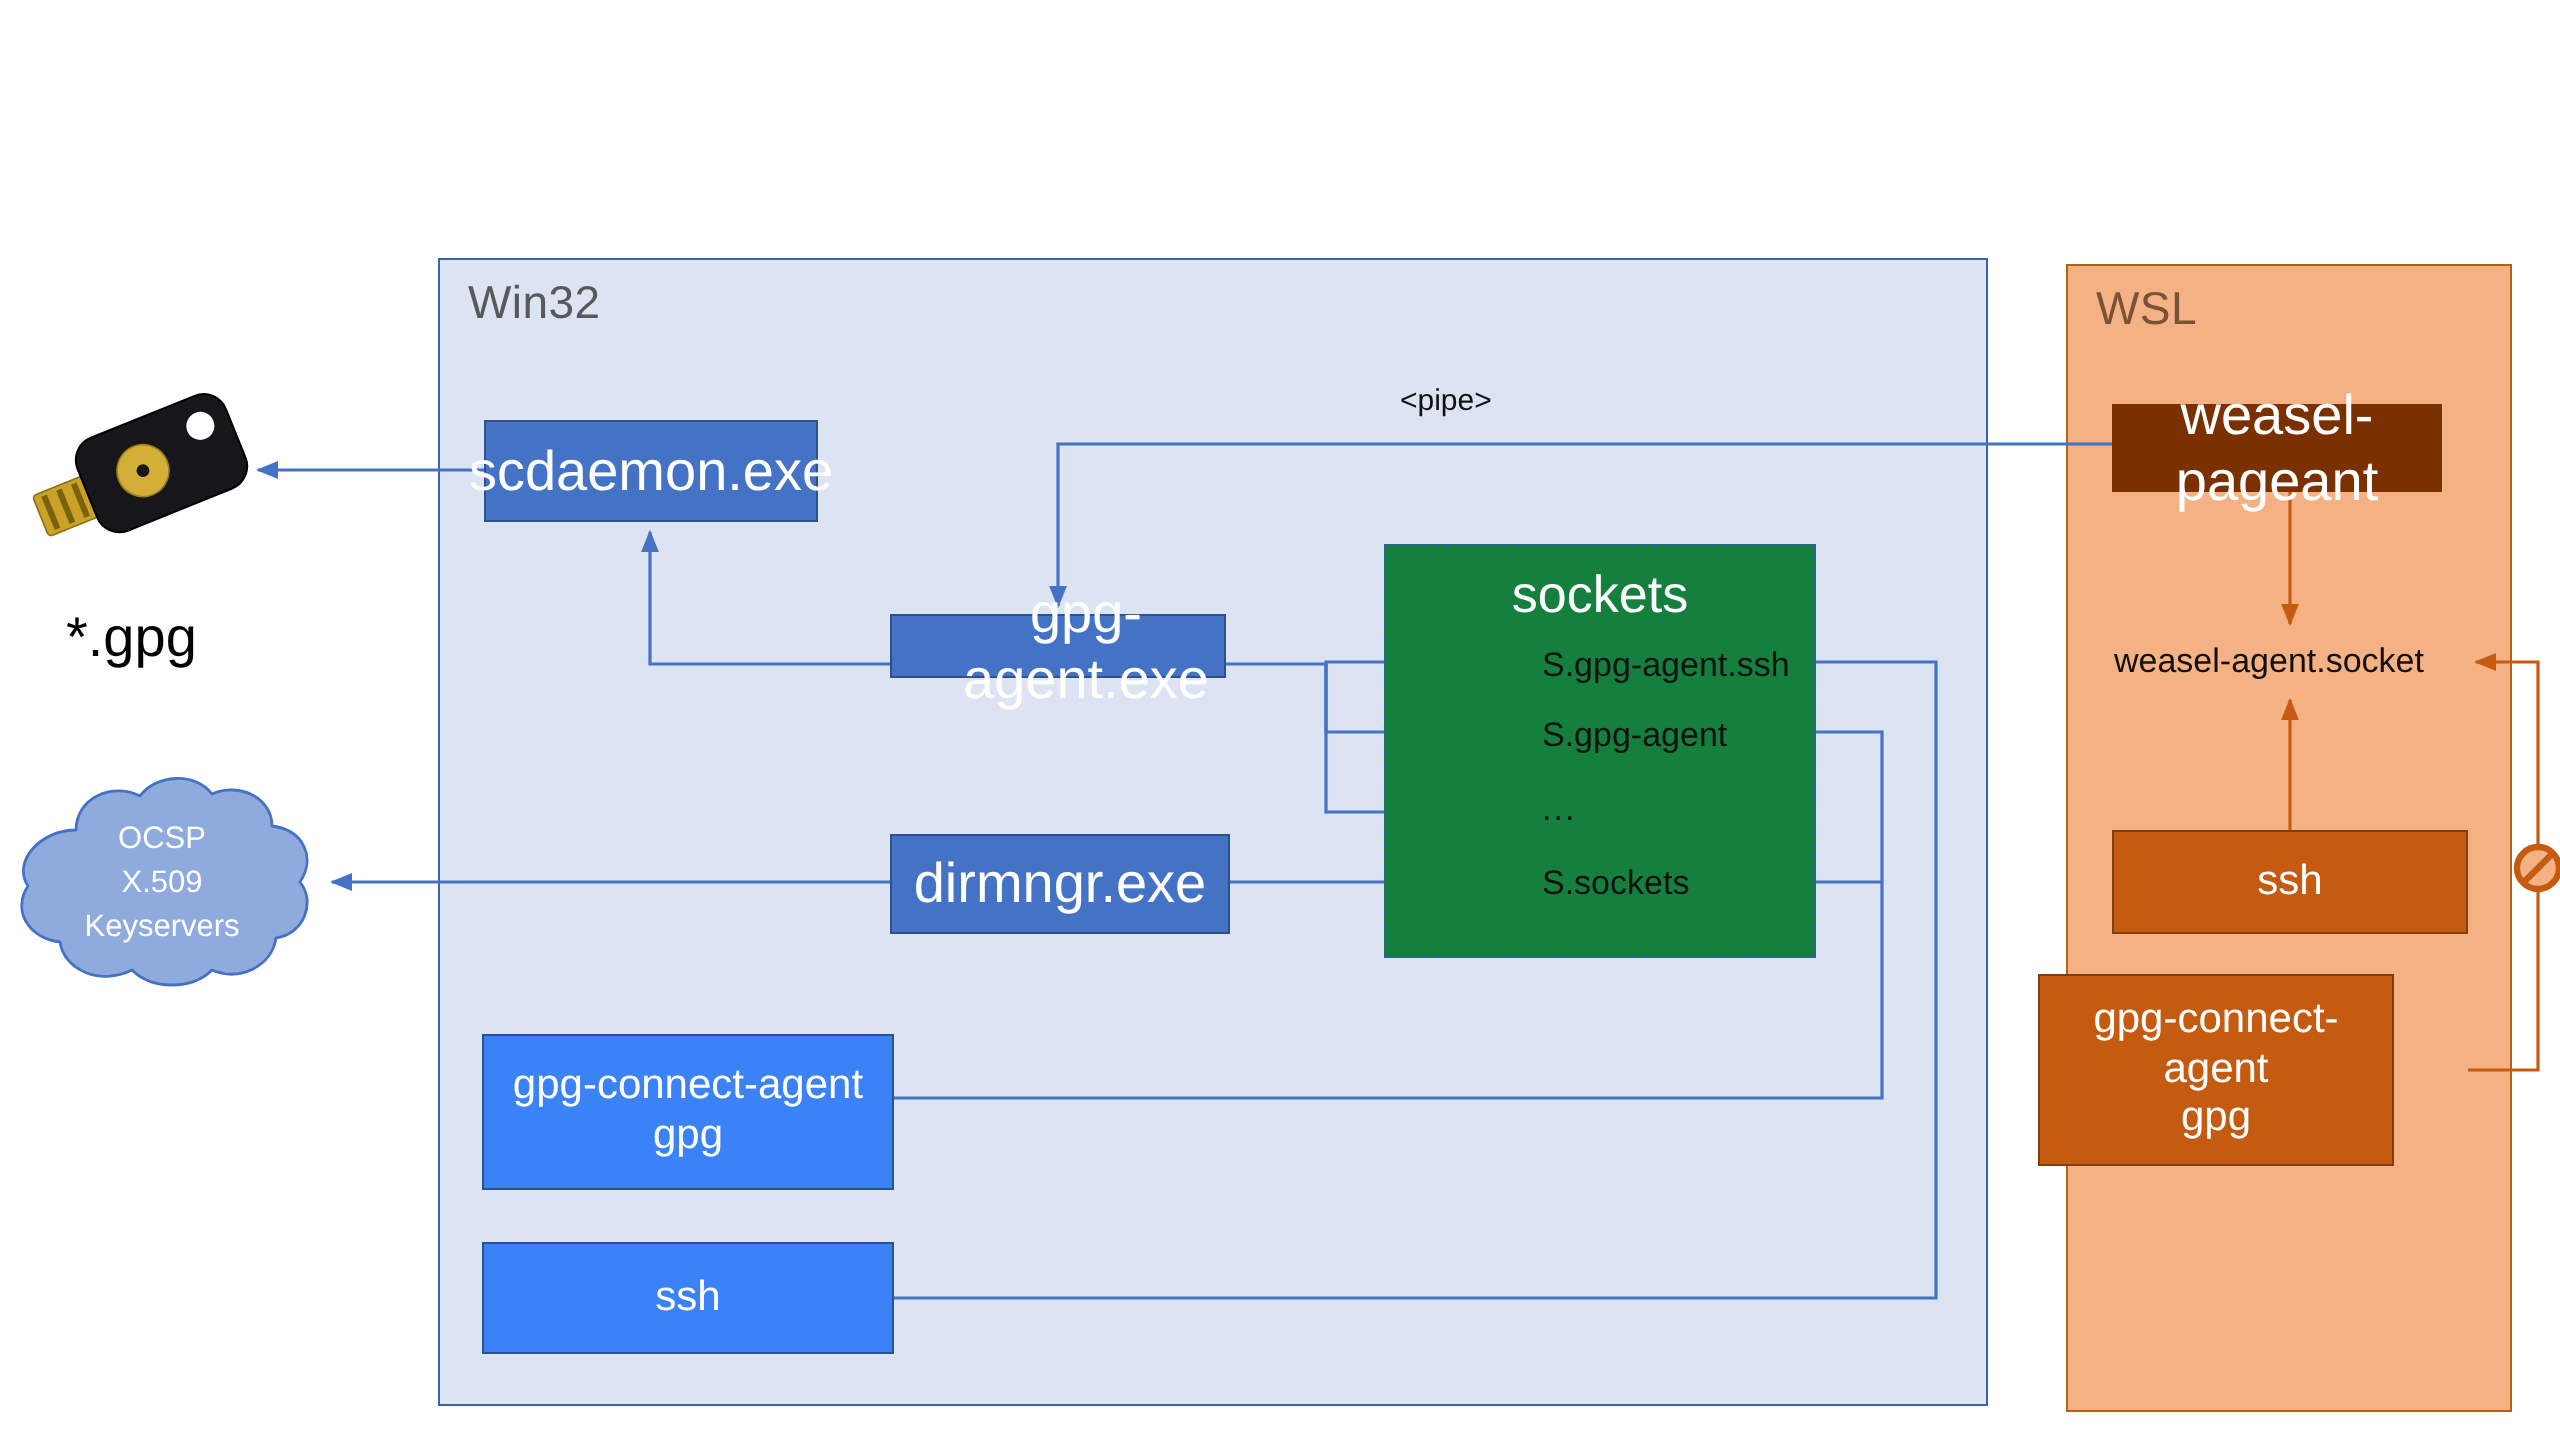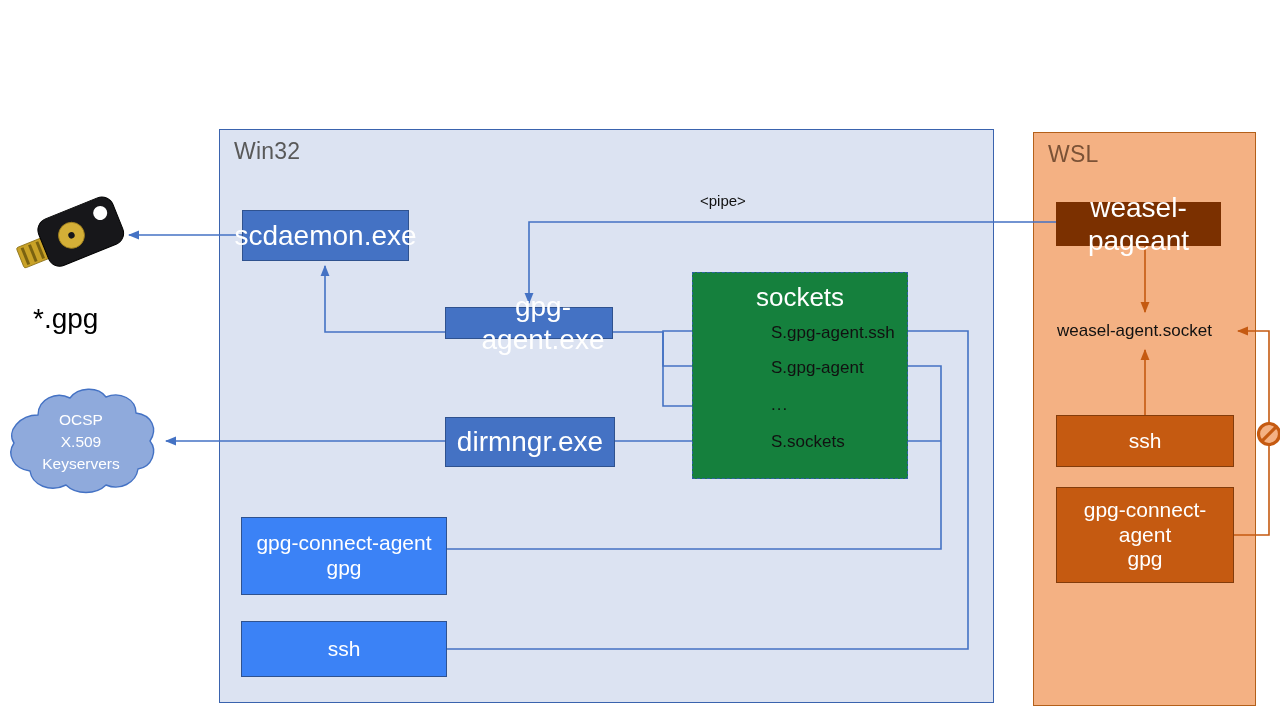--- a/index.html
+++ b/index.html
@@ -255,21 +255,21 @@
   </div>
 
   <div class="node node-darkbrown" style="left:1056px; top:202px; width:165px; height:44px;">
     <span>weasel-pageant</span>
   </div>
 
   <div class="node node-orange" style="left:1056px; top:415px; width:178px; height:52px;">
     <span>ssh</span>
   </div>
 
-  <div class="node node-orange" style="left:1056px; top:487px; width:178px; height:96px; flex-direction:column;">
+  <div class="node node-orange" style="left:1019px; top:487px; width:178px; height:96px; flex-direction:column;">
     <span>gpg-connect-</span>
     <span>agent</span>
     <span>gpg</span>
   </div>
 
   <div class="plain-label" id="pipe-label">&lt;pipe&gt;</div>
   <div class="plain-label" id="wsl-socket-label">weasel-agent.socket</div>
   <div class="plain-label" id="gpg-file-label">*.gpg</div>
 
   <div id="cloud-wrap">

